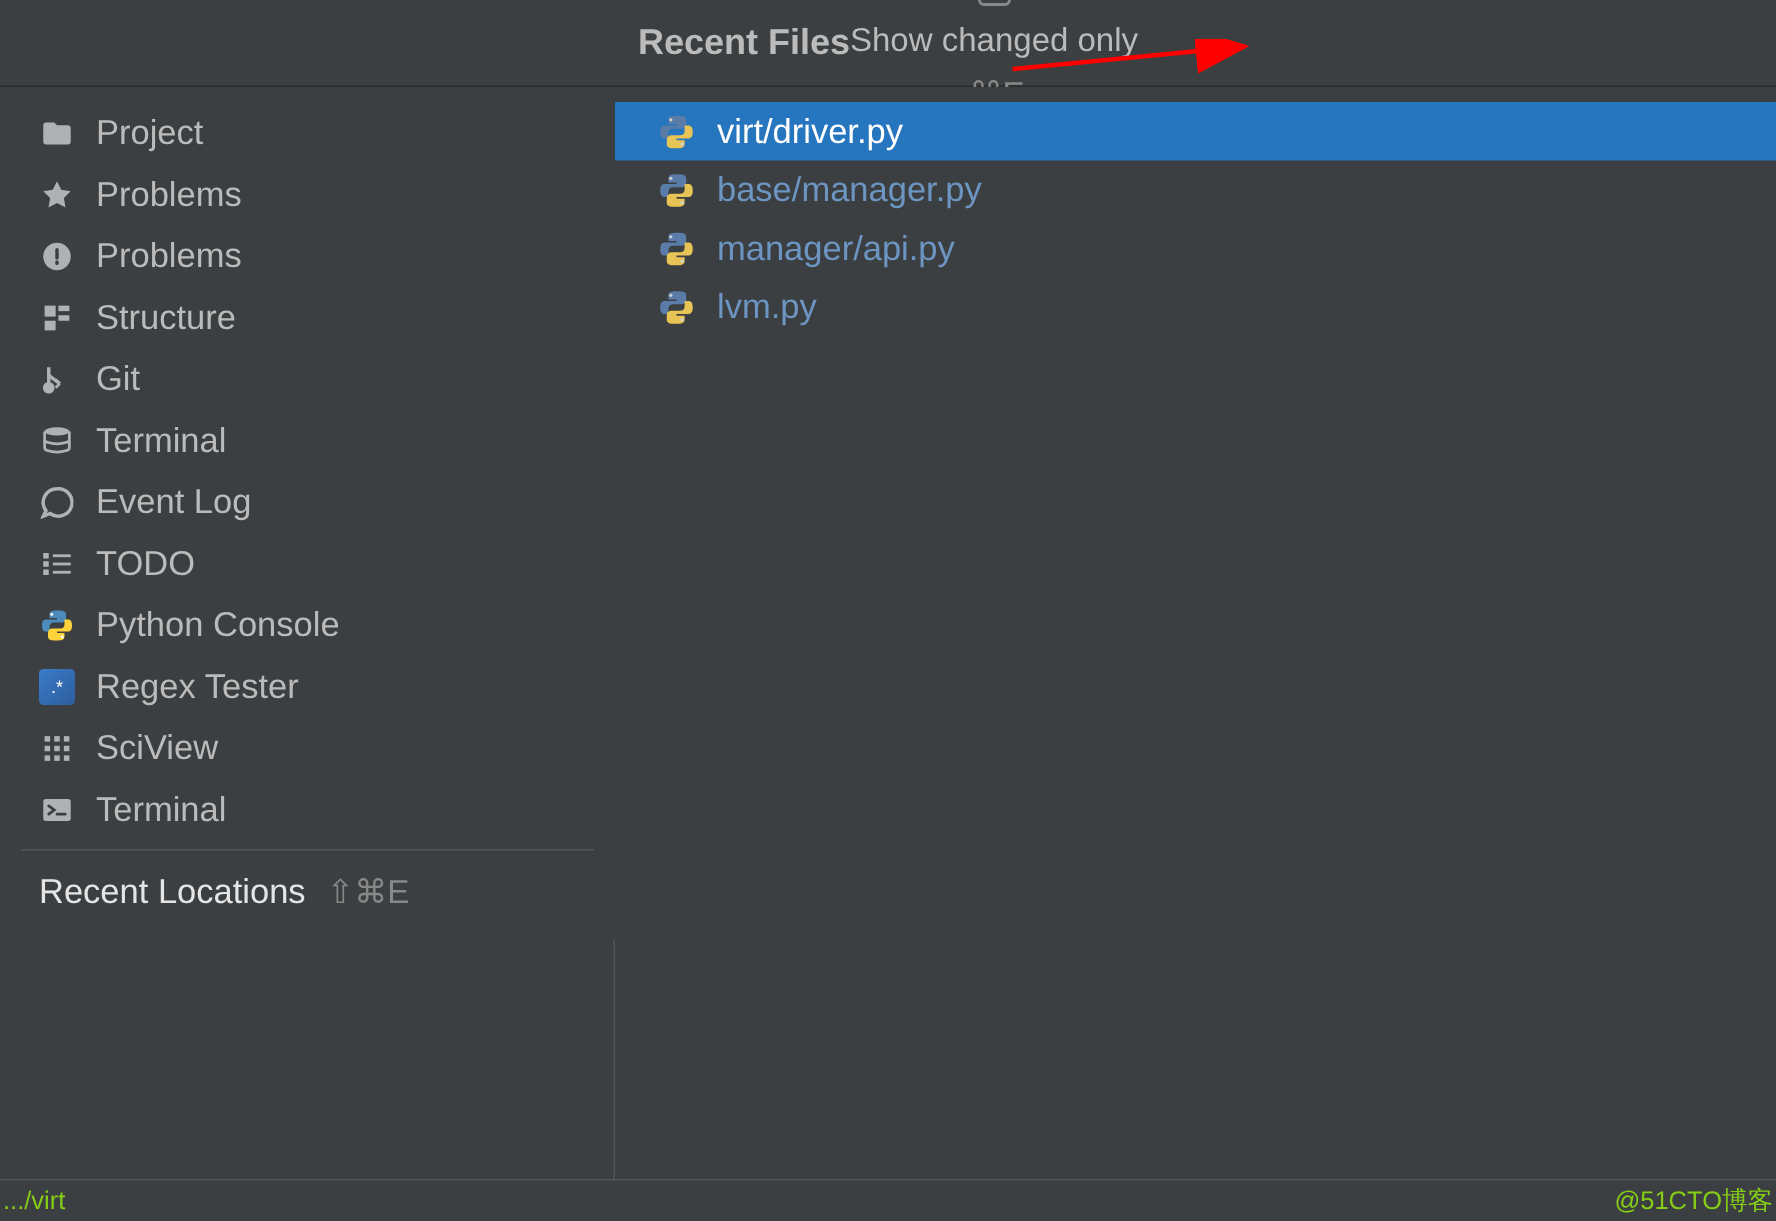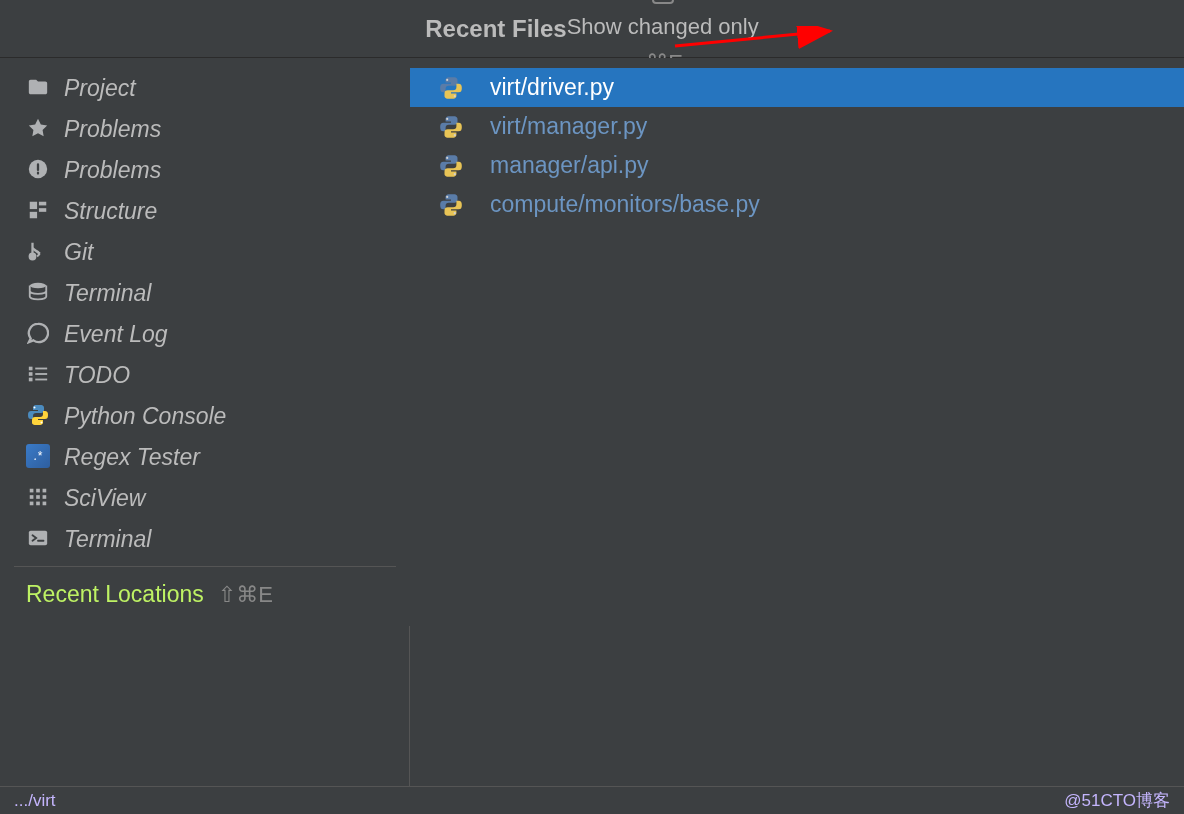--- a/index.html
+++ b/index.html
@@ -58,24 +58,24 @@
       height: calc(100% - 58px - 28px);
     }
     .sidebar {
       width: 410px;
       padding: 10px 0;
       background: #3c3f41;
       overflow-y: auto;
     }
     .sidebar-item {
       display: flex;
+      align-items: center;
       padding: 7px 26px;
       cursor: pointer;
       gap: 14px;
-      font-style: italic;
     }
     .sidebar-item-label {
       font-size: 23px;
       color: #bbbbbb;
     }
     .icon {
       width: 24px;
       height: 24px;
       display: inline-flex;
       align-items: center;
@@ -93,33 +93,33 @@
       margin: 6px 14px;
     }
     .recent-locations {
       display: flex;
       align-items: center;
       padding: 8px 26px;
       gap: 10px;
     }
     .recent-locations-label {
       font-size: 23px;
-      color: #bef264;
+      color: #e5e5e5;
     }
     .file-list {
       flex: 1;
       padding: 10px 0;
       background: #3c3f41;
     }
     .file-item {
       display: flex;
       align-items: center;
       padding: 6px 28px;
       cursor: pointer;
-      gap: 26px;
+      gap: 14px;
     }
     .file-item.selected {
       background: #2675bf;
     }
     .file-item.selected .file-name {
       color: #ffffff;
     }
     .file-name {
       font-size: 23px;
       color: #6c95c2;
@@ -133,23 +133,23 @@
       position: absolute;
       bottom: 0;
       left: 0;
       right: 0;
       height: 28px;
       background: #3c3f41;
       border-top: 1px solid #555;
       display: flex;
       justify-content: space-between;
       align-items: center;
-      padding: 0 14px;
+      padding: 0 2px;
       font-size: 17px;
-      color: #c4b5fd;
+      color: #84cc16;
     }
     .arrow-annotation {
       position: absolute;
       top: 26px;
       left: 670px;
       pointer-events: none;
     }
     .regex-icon-bg {
       width: 24px;
       height: 24px;
@@ -330,39 +330,39 @@
           </svg></span>
         <span class="file-name">virt/driver.py</span>
       </div>
       <div class="file-item">
         <span class="python-icon"><svg viewBox="0 0 24 24" width="26" height="26">
             <path d="M11 2c-4 0-4 2-4 3v2h5v1H5c-2 0-3 1-3 4s1 4 3 4h2v-3c0-2 1-3 3-3h5c2 0 3-1 3-3V5c0-1 0-3-4-3h-3z" fill="#5a7ca8"></path>
             <circle cx="8.5" cy="4.5" r="1" fill="#d0d0d0"></circle>
             <path d="M13 22c4 0 4-2 4-3v-2h-5v-1h7c2 0 3-1 3-4s-1-4-3-4h-2v3c0 2-1 3-3 3H9c-2 0-3 1-3 3v2c0 1 0 3 4 3h3z" fill="#e8c456"></path>
             <circle cx="15.5" cy="19.5" r="1" fill="#d0d0d0"></circle>
           </svg></span>
-        <span class="file-name">virt/manager.py</span>
+        <span class="file-name">base/manager.py</span>
       </div>
       <div class="file-item">
         <span class="python-icon"><svg viewBox="0 0 24 24" width="26" height="26">
             <path d="M11 2c-4 0-4 2-4 3v2h5v1H5c-2 0-3 1-3 4s1 4 3 4h2v-3c0-2 1-3 3-3h5c2 0 3-1 3-3V5c0-1 0-3-4-3h-3z" fill="#5a7ca8"></path>
             <circle cx="8.5" cy="4.5" r="1" fill="#d0d0d0"></circle>
             <path d="M13 22c4 0 4-2 4-3v-2h-5v-1h7c2 0 3-1 3-4s-1-4-3-4h-2v3c0 2-1 3-3 3H9c-2 0-3 1-3 3v2c0 1 0 3 4 3h3z" fill="#e8c456"></path>
             <circle cx="15.5" cy="19.5" r="1" fill="#d0d0d0"></circle>
           </svg></span>
         <span class="file-name">manager/api.py</span>
       </div>
       <div class="file-item">
         <span class="python-icon"><svg viewBox="0 0 24 24" width="26" height="26">
             <path d="M11 2c-4 0-4 2-4 3v2h5v1H5c-2 0-3 1-3 4s1 4 3 4h2v-3c0-2 1-3 3-3h5c2 0 3-1 3-3V5c0-1 0-3-4-3h-3z" fill="#5a7ca8"></path>
             <circle cx="8.5" cy="4.5" r="1" fill="#d0d0d0"></circle>
             <path d="M13 22c4 0 4-2 4-3v-2h-5v-1h7c2 0 3-1 3-4s-1-4-3-4h-2v3c0 2-1 3-3 3H9c-2 0-3 1-3 3v2c0 1 0 3 4 3h3z" fill="#e8c456"></path>
             <circle cx="15.5" cy="19.5" r="1" fill="#d0d0d0"></circle>
           </svg></span>
-        <span class="file-name">compute/monitors/base.py</span>
+        <span class="file-name">lvm.py</span>
       </div>
     </div>
 </div>
 
 <div class="footer">
   <span>.../virt</span>
   <span>@51CTO博客</span>
 </div>
 
 <svg class="arrow-annotation" width="180" height="26">

